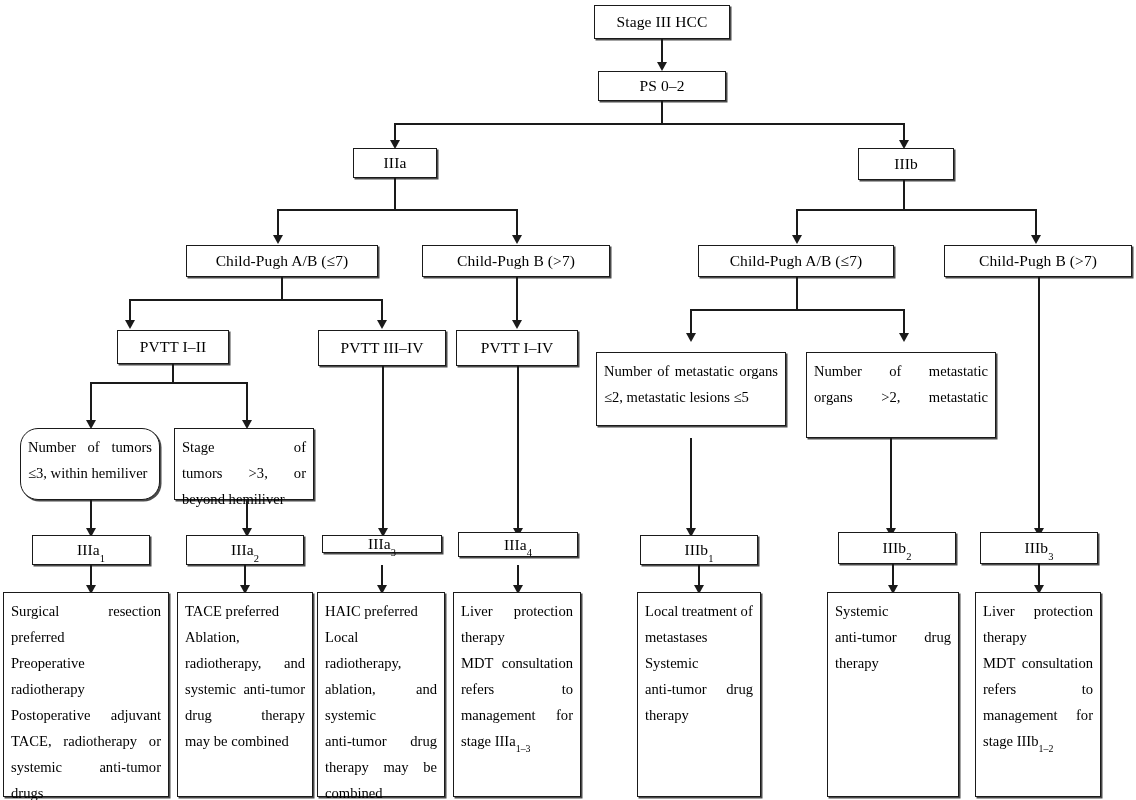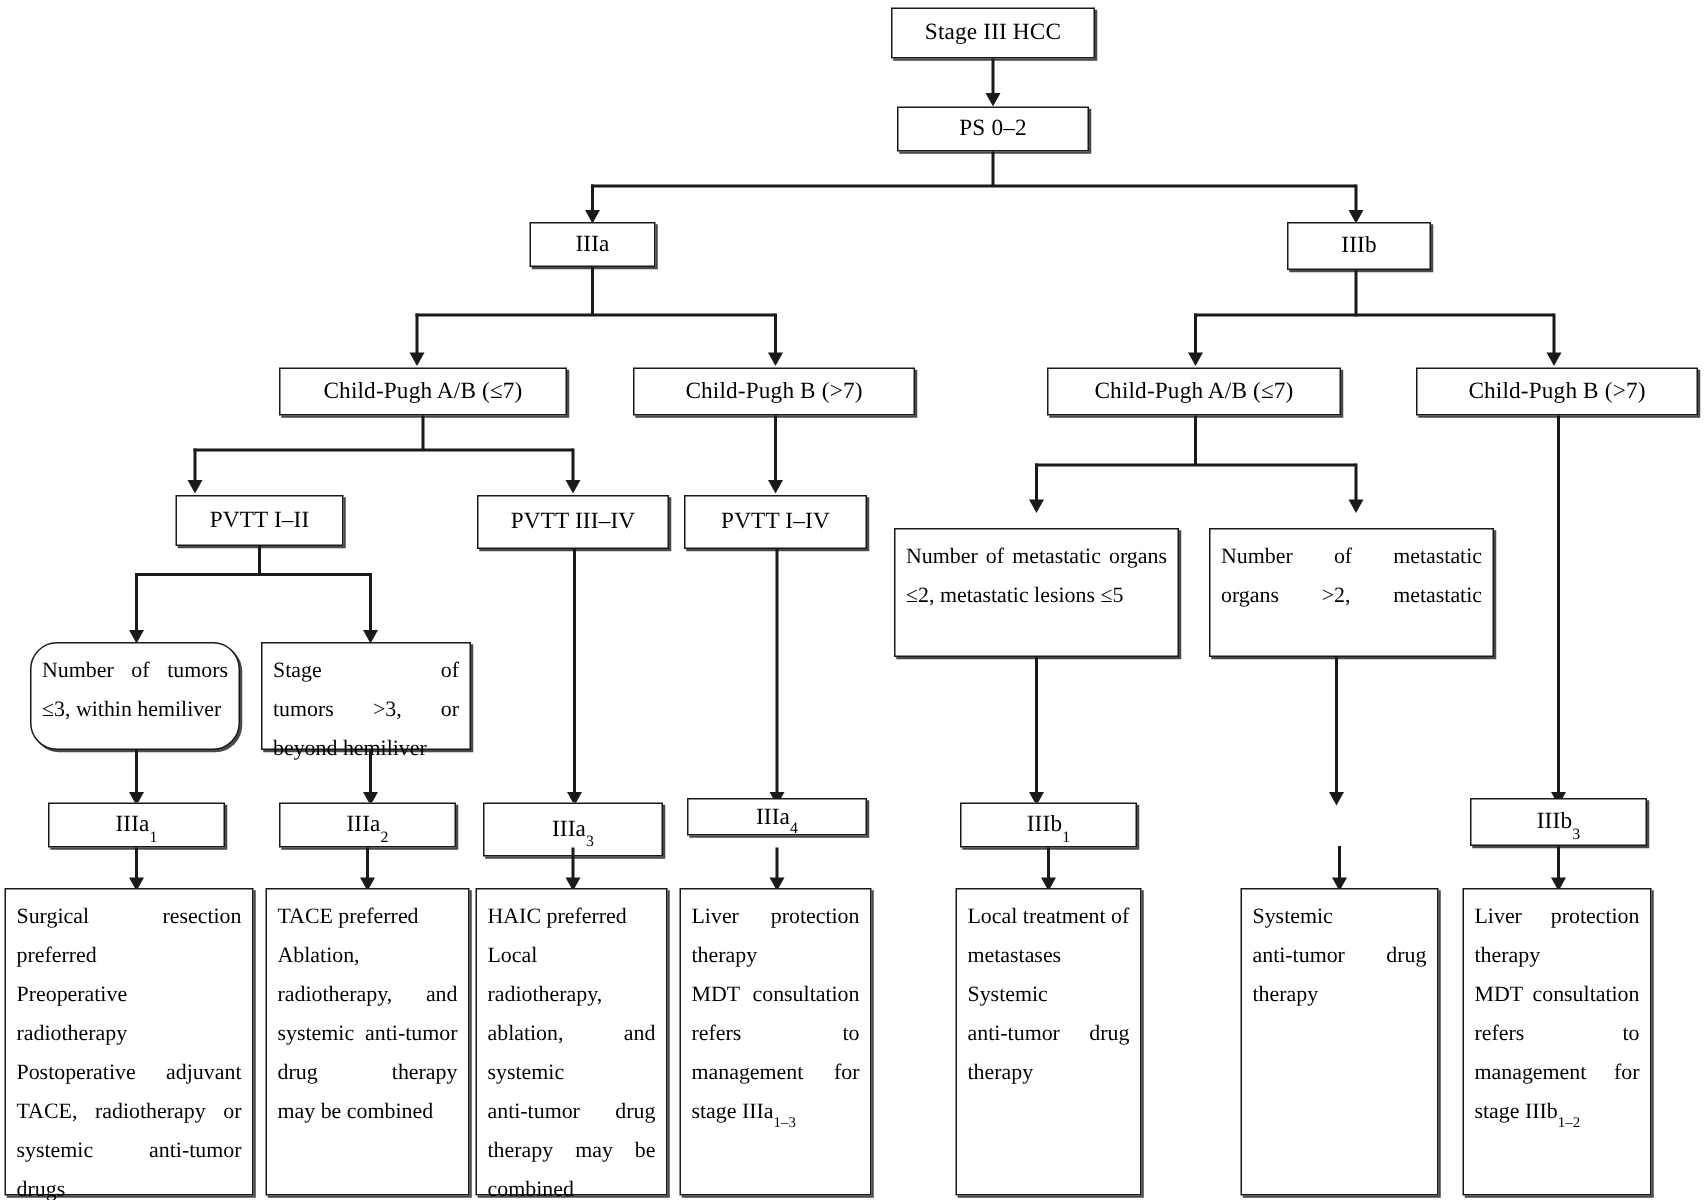--- a/index.html
+++ b/index.html
@@ -165,21 +165,21 @@
   <div class="node para" style="left:20px;top:428px;width:140px;height:72px;border-radius:18px;">
     <span class="ln">Number of tumors</span>
     <span class="ln last">≤3, within hemiliver</span>
   </div>
   <div class="node para" style="left:174px;top:428px;width:140px;height:72px;">
     <span class="ln">Stage of</span>
     <span class="ln">tumors &gt;3, or</span>
     <span class="ln last">beyond hemiliver</span>
   </div>
 
-  <div class="node para" style="left:596px;top:352px;width:190px;height:86px;">
+  <div class="node para" style="left:596px;top:352px;width:190px;height:74px;">
     <span class="ln">Number of metastatic organs</span>
     <span class="ln last">≤2, metastatic lesions ≤5</span>
   </div>
   <div class="node para" style="left:806px;top:352px;width:190px;height:86px;">
     <span class="ln">Number of metastatic</span>
     <span class="ln">organs &gt;2, metastatic</span>
   </div>
 
   <div class="ln-v" style="left:90px;top:500px;height:30px;"></div>
   <div class="arrow" style="left:85.5px;top:528px;"></div>
@@ -189,28 +189,31 @@
   <div class="arrow" style="left:685.5px;top:528px;"></div>
   <div class="ln-v" style="left:890px;top:438px;height:92px;"></div>
   <div class="arrow" style="left:885.5px;top:528px;"></div>
 
   <div class="node" style="left:32px;top:535px;width:118px;height:30px;">
     <span><span>IIIa</span><sub>1</sub></span>
   </div>
   <div class="node" style="left:186px;top:535px;width:118px;height:30px;">
     <span><span>IIIa</span><sub>2</sub></span>
   </div>
-  <div class="node" style="left:322px;top:535px;width:120px;height:36px;">
+  <div class="node" style="left:322px;top:535px;width:120px;height:18px;">
     <span><span>IIIa</span><sub>3</sub></span>
   </div>
   <div class="node" style="left:458px;top:532px;width:120px;height:25px;">
     <span><span>IIIa</span><sub>4</sub></span>
   </div>
   <div class="node" style="left:640px;top:535px;width:118px;height:30px;">
     <span><span>IIIb</span><sub>1</sub></span>
+  </div>
+  <div class="node" style="left:838px;top:532px;width:118px;height:32px;">
+    <span><span>IIIb</span><sub>2</sub></span>
   </div>
   <div class="node" style="left:980px;top:532px;width:118px;height:32px;">
     <span><span>IIIb</span><sub>3</sub></span>
   </div>
 
   <div class="ln-v" style="left:90px;top:565px;height:23px;"></div>
   <div class="arrow" style="left:85.5px;top:585px;"></div>
   <div class="ln-v" style="left:244px;top:565px;height:23px;"></div>
   <div class="arrow" style="left:239.5px;top:585px;"></div>
   <div class="ln-v" style="left:381px;top:565px;height:23px;"></div>

